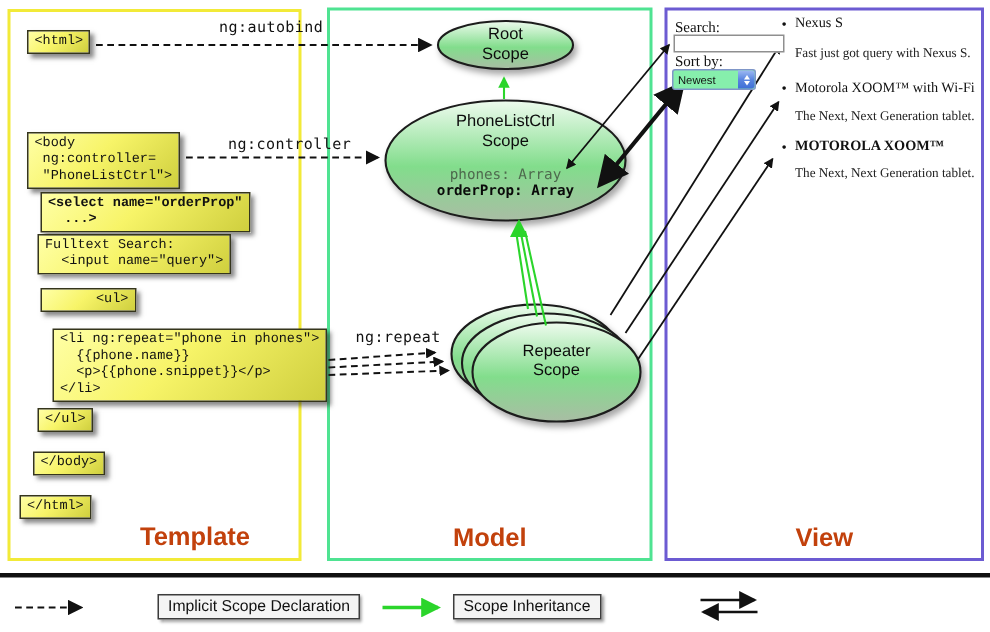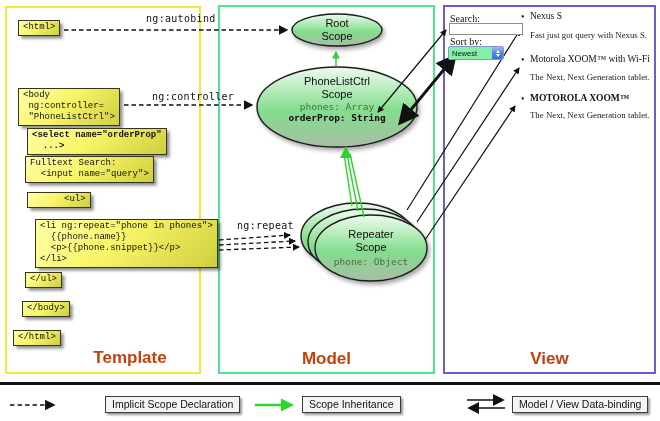--- a/index.html
+++ b/index.html
@@ -21,21 +21,21 @@
     box-shadow:2.5px 2.5px 3px rgba(40,40,40,0.55);z-index:4;}
   .codebox.bold{font-weight:bold;}
 
   .arrow-label{position:absolute;font-family:"DejaVu Sans Mono",monospace;font-size:10px;
     color:#111;z-index:5;letter-spacing:0.3px;}
 
   
   .scope-text{position:absolute;text-align:center;z-index:6;color:#0c0c0c;}
   .scope-title{font-size:11px;line-height:12.5px;white-space:pre-line;}
   .scope-props{font-family:"DejaVu Sans Mono",monospace;font-size:9.5px;line-height:10.5px;
-    margin-top:2px;color:#4e6a4e;}
+    margin-top:12px;color:#4e6a4e;}
   .scope-props .prop-bold{color:#0a0a0a;font-weight:bold;}
 
   
   .vlabel{position:absolute;font-family:"Liberation Serif",serif;font-size:10px;color:#111;z-index:6;}
   .vinput{position:absolute;left:449px;top:23px;width:68px;height:10px;background:#fff;
     border:1px solid #8f8f8f;z-index:6;font-size:8px;padding:0 2px;}
   .vselect{position:absolute;left:448px;top:46px;width:54px;height:12px;background:#86efac;
     border:1px solid #7f96c8;border-radius:2px;z-index:6;display:flex;align-items:center;}
   .vselect .sel-text{flex:1;font-size:7.5px;padding-left:3px;color:#111;
     font-family:"Liberation Sans",sans-serif;}
@@ -151,27 +151,26 @@
 
   <div class="scope-text" style="left:292px;top:17px;width:90px;">
     <div class="scope-title">Root
 Scope</div>
   </div>
   <div class="scope-text" style="left:257px;top:75px;width:160px;">
     <div class="scope-title">PhoneListCtrl
 Scope</div>
     <div class="scope-props">
       <div>phones: Array</div>
-      <div class="prop-bold">orderProp: String</div>
+      <div class="prop-bold">orderProp: Array</div>
     </div>
   </div>
   <div class="scope-text" style="left:315px;top:228px;width:112px;">
     <div class="scope-title">Repeater
 Scope</div>
-    <div class="scope-props" style="margin-top:4px;">phone: Object</div>
   </div>
 
   <div class="vlabel" style="left:450px;top:13px;">Search:</div>
   <input class="vinput" type="text" value="" style="">
   <div class="vlabel" style="left:450px;top:36px;">Sort by:</div>
   <div class="vselect">
     <span class="sel-text">Newest</span>
     <span class="sel-stepper">
         <i class="up"></i>
         <i class="dn"></i>
@@ -190,15 +189,14 @@
   <div class="phone-name" style="top:93px;font-weight:bold;">MOTOROLA XOOM™</div>
   <div class="phone-snippet" style="top:110px;">The Next, Next Generation tablet.</div>
 
   <div class="panel-label" style="left:70px;top:348px;width:120px;text-align:center;">Template</div>
   <div class="panel-label" style="left:218px;top:349px;width:217px;text-align:center;">Model</div>
   <div class="panel-label" style="left:443px;top:349px;width:213px;text-align:center;">View</div>
 
   <div class="legend-rule"></div>
   <div class="legend-box" style="left:63px;margin-left:42px;">Implicit Scope Declaration</div>
   <div class="legend-box" style="left:302px;">Scope Inheritance</div>
-  <div class="legend-box" style="left:512px;">Model / View Data-binding</div>
 
 </div>
 
 </body></html>

